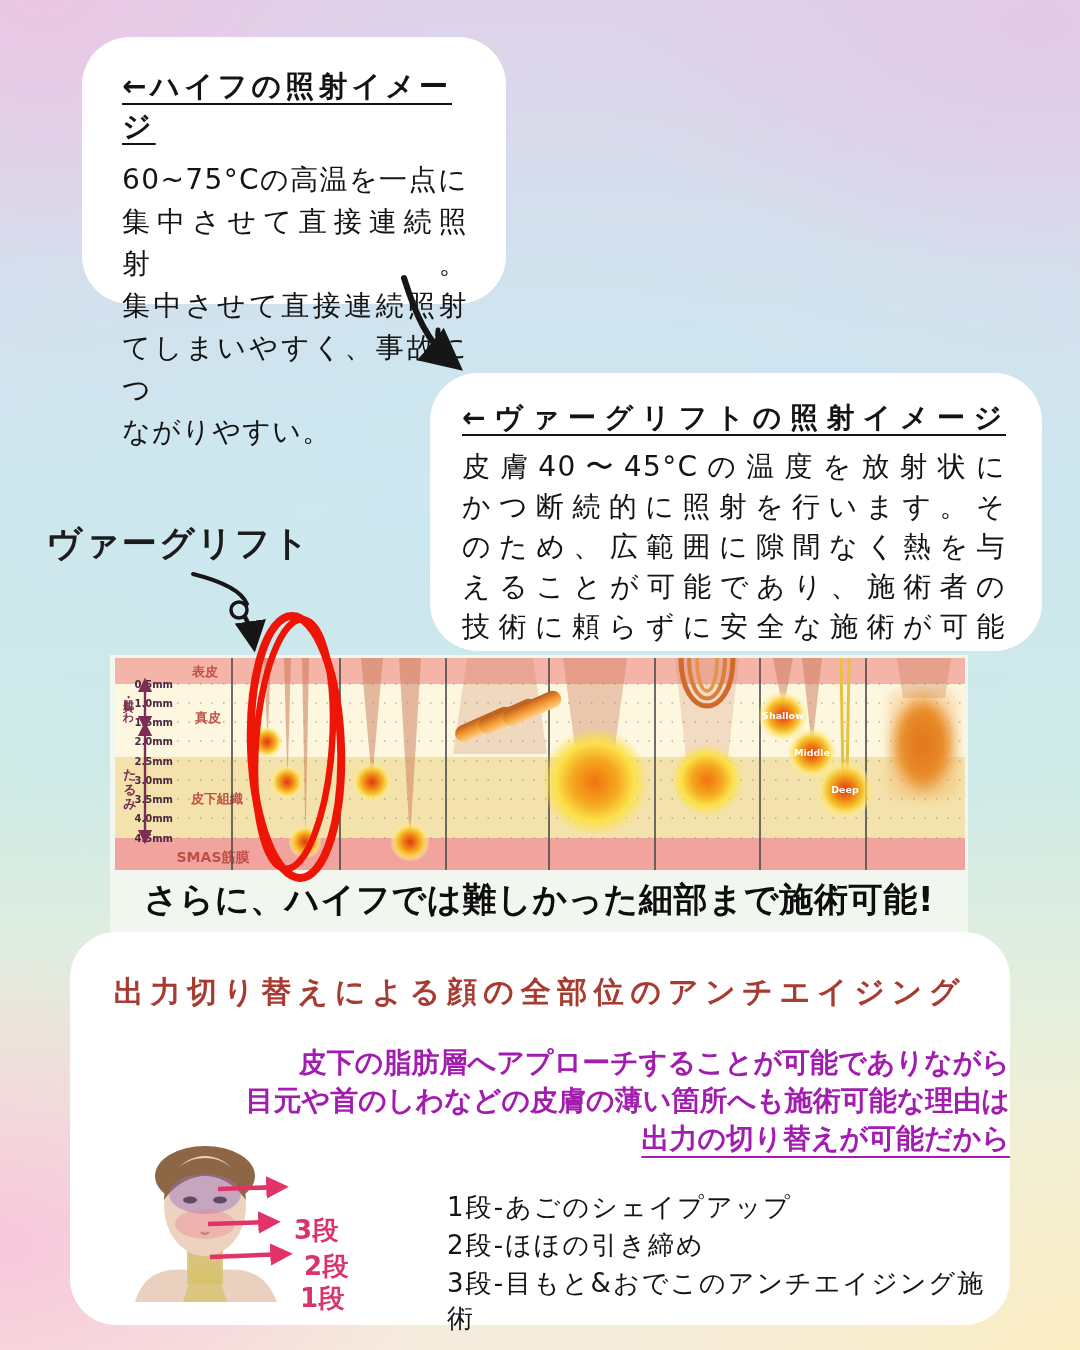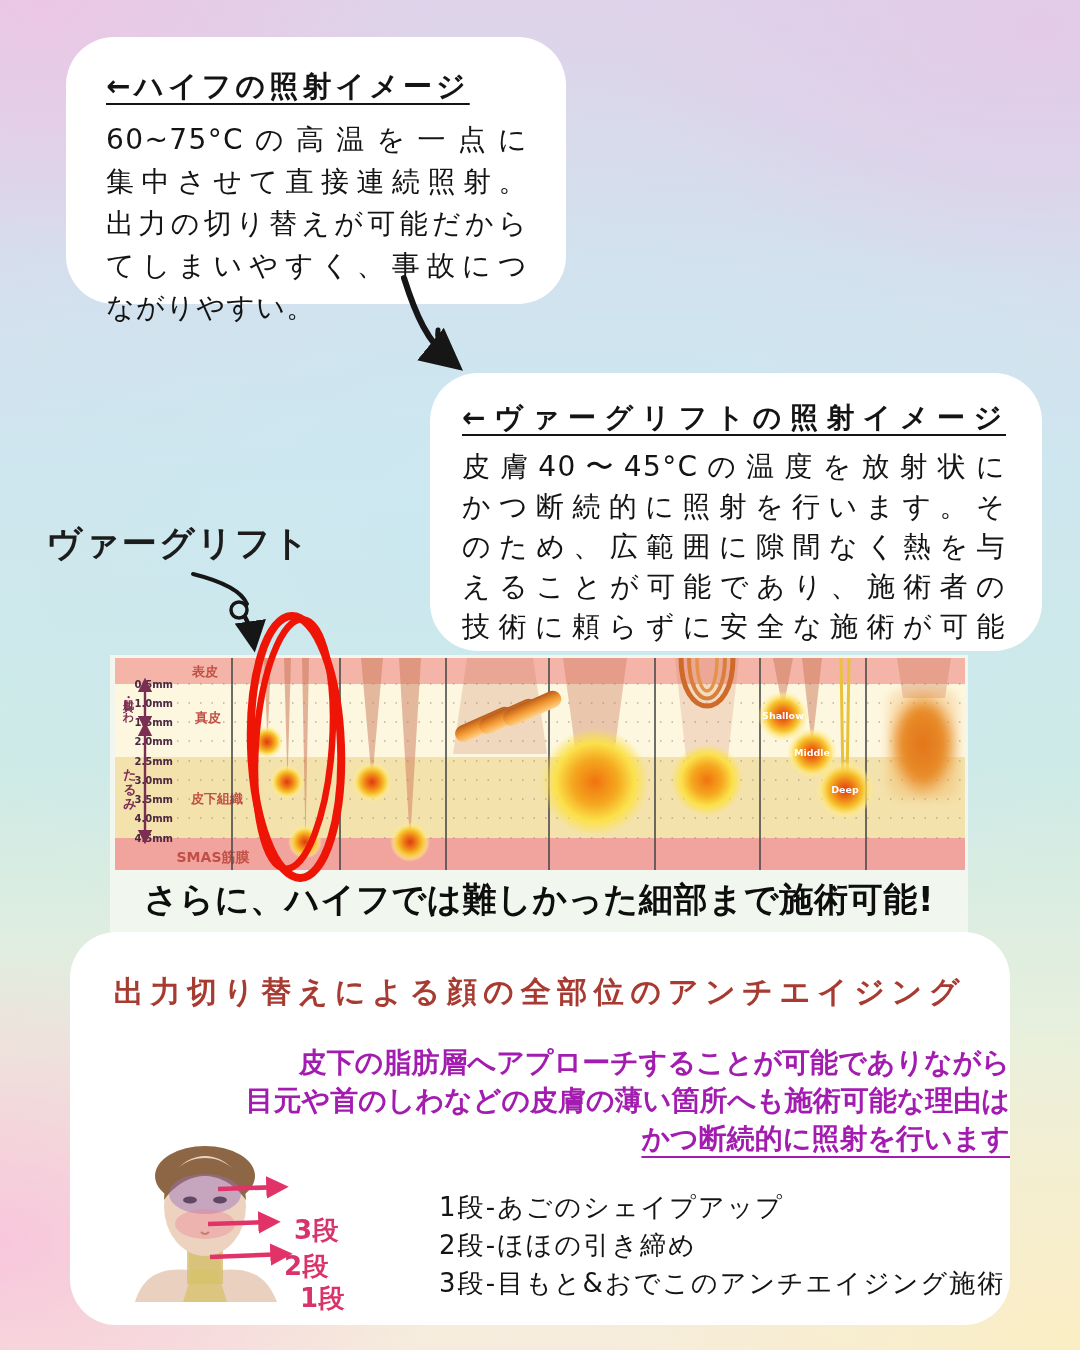--- a/index.html
+++ b/index.html
@@ -9,50 +9,50 @@
       radial-gradient(620px 420px at 4% 0%, rgba(236,198,228,.95) 0%, rgba(236,198,228,0) 62%),
       radial-gradient(700px 420px at 96% 2%, rgba(227,202,231,.95) 0%, rgba(227,202,231,0) 60%),
       radial-gradient(760px 520px at 0% 92%, rgba(248,196,219,.95) 0%, rgba(248,196,219,0) 58%),
       radial-gradient(820px 540px at 100% 100%, rgba(250,238,194,.95) 0%, rgba(250,238,194,0) 60%),
       radial-gradient(900px 620px at 50% 40%, rgba(203,232,240,.9) 0%, rgba(203,232,240,0) 75%),
       linear-gradient(180deg,#ded3e9 0%,#cfe6ef 34%,#cdeae6 56%,#e9f0dc 78%,#f6ecdd 100%);}
   .abs{position:absolute;}
   .bubble{background:#fff;border-radius:48px;color:#141414;}
   .bubble .b-title{font-weight:600;text-decoration:underline;text-underline-offset:7px;letter-spacing:.14em;}
   .bubble .b-line{text-align:justify;text-align-last:justify;letter-spacing:.05em;}
-  .bubble1{left:66px;top:37px;width:500px;height:267px;padding:0;}
+  .bubble1{left:82px;top:37px;width:424px;height:267px;padding:0;}
   .bubble1 .inner{position:absolute;left:40px;right:38px;top:30px;}
   .bubble1 .b-title{font-size:29px;margin-bottom:12px;}
   .bubble1 .b-line{font-size:28px;line-height:42px;}
   .bubble2{left:430px;top:373px;width:612px;height:278px;}
   .bubble2 .inner{position:absolute;left:32px;right:36px;top:26px;}
   .bubble2 .b-title{font-size:28px;margin-bottom:10px;text-align:justify;text-align-last:justify;}
   .bubble2 .b-line{font-size:28px;line-height:40px;}
   .device-label{left:46px;top:520px;font-size:35px;font-weight:600;color:#1c1c1c;letter-spacing:.06em;}
   .shot{left:110px;top:655px;width:858px;height:277px;background:#f1f6ee;}
   .caption{position:absolute;left:0;right:0;top:222px;text-align:center;font-size:34px;font-weight:800;color:#0e0e0e;letter-spacing:.02em;}
   .card{left:70px;top:932px;width:940px;height:393px;background:#fff;border-radius:46px;}
   .card-heading{position:absolute;left:0;right:0;top:40px;text-align:center;font-size:30px;font-weight:700;color:#a73b31;letter-spacing:.22em;}
   .body-line{position:absolute;left:0;right:0;text-align:right;font-size:28px;font-weight:600;color:#a21caf;}
   .body-underline{text-decoration:underline;text-underline-offset:8px;}
   .level-label{position:absolute;font-size:26px;font-weight:700;color:#d9346a;letter-spacing:.02em;margin-top:41px;}
-  .list-line{position:absolute;left:369px;font-size:26px;font-weight:500;color:#141414;letter-spacing:.08em;}
+  .list-line{position:absolute;left:377px;font-size:26px;font-weight:500;color:#141414;letter-spacing:.08em;}
   svg{display:block;}
 </style>
 </head>
 <body>
 
 <div class="page">
 
   <div class="abs bubble bubble1">
     <div class="inner">
       <div class="b-title">←ハイフの照射イメージ</div>
       <div class="b-line">60~75°Cの高温を一点に</div>
       <div class="b-line">集中させて直接連続照射。</div>
-      <div class="b-line">出力の切り替えが可能だから</div>
+      <div class="b-line">集中させて直接連続照射</div>
       <div class="b-line">てしまいやすく、事故につ</div>
       <div class="b-line" style="text-align-last:left;">ながりやすい。</div>
     </div>
   </div>
 
   <div class="abs bubble bubble2">
     <div class="inner">
       <div class="b-title">←ヴァーグリフトの照射イメージ</div>
       <div class="b-line">皮膚40〜45°Cの温度を放射状に</div>
       <div class="b-line">かつ断続的に照射を行います。そ</div>
@@ -230,21 +230,21 @@
     <g stroke="#ee1507" fill="none" stroke-linecap="round">
       <ellipse cx="296" cy="747" rx="45" ry="131" stroke-width="8" transform="rotate(-2 296 747)"></ellipse>
       <ellipse cx="294" cy="744" rx="38" ry="125" stroke-width="6.5" transform="rotate(4 294 744)"></ellipse>
     </g>
   </svg>
 
   <div class="abs card">
     <div class="card-heading">出力切り替えによる顔の全部位のアンチエイジング</div>
     <div class="body-line" style="top:112px;">皮下の脂肪層へアプローチすることが可能でありながら</div>
     <div class="body-line" style="top:150px;">目元や首のしわなどの皮膚の薄い箇所へも施術可能な理由は</div>
-    <div class="body-line body-underline" style="top:188px;">かつ断続的に照射を行います</div>
+    <div class="body-line body-underline" style="top:188px;">出力の切り替えが可能だから</div>
 
     <svg class="abs" style="left:35px;top:210px;" width="210" height="160" viewBox="0 0 210 160">
       <path d="M30,160 C42,122 72,126 100,130 C128,126 158,122 172,160 Z" fill="#ead0be"></path>
       <rect x="84" y="96" width="32" height="42" fill="#e6cbb7"></rect>
       <rect x="82" y="98" width="36" height="44" fill="rgba(214,193,106,.8)"></rect>
       <path d="M78,160 L88,128 L112,128 L122,160 Z" fill="rgba(214,193,106,.75)"></path>
       <ellipse cx="100" cy="34" rx="50" ry="30" fill="#8d6745"></ellipse>
       <ellipse cx="100" cy="64" rx="41" ry="50" fill="#ecd2bf"></ellipse>
       <path d="M59,58 C60,28 82,16 100,16 C118,16 140,28 141,58 C128,40 112,34 100,34 C88,34 72,40 59,58 Z" fill="#8d6745"></path>
       <ellipse cx="100" cy="52" rx="36" ry="20" fill="rgba(152,112,188,.45)"></ellipse>
@@ -258,21 +258,21 @@
       <defs>
         <marker id="mpink" viewBox="0 0 10 10" refX="7" refY="5" markerWidth="5" markerHeight="5" orient="auto">
           <path d="M0,0 L10,5 L0,10 z" fill="#e23369"></path>
         </marker>
       </defs>
       <line x1="28" y1="27" x2="92" y2="25" stroke="#e23369" stroke-width="4.5" marker-end="url(#mpink)"></line>
       <line x1="18" y1="62" x2="84" y2="60" stroke="#e23369" stroke-width="4.5" marker-end="url(#mpink)"></line>
       <line x1="20" y1="95" x2="96" y2="92" stroke="#e23369" stroke-width="4.5" marker-end="url(#mpink)"></line>
     </svg>
     <span class="level-label" style="left:224px;top:240px;">3段</span>
-    <span class="level-label" style="left:214px;top:276px;">2段</span>
+    <span class="level-label" style="left:234px;top:276px;">2段</span>
     <span class="level-label" style="left:230px;top:308px;">1段</span>
 
     <div class="list-line" style="top:258px;">1段-あごのシェイプアップ</div>
     <div class="list-line" style="top:296px;">2段-ほほの引き締め</div>
     <div class="list-line" style="top:334px;">3段-目もと&amp;おでこのアンチエイジング施術</div>
   </div>
 
 </div>
 
 </body></html>

